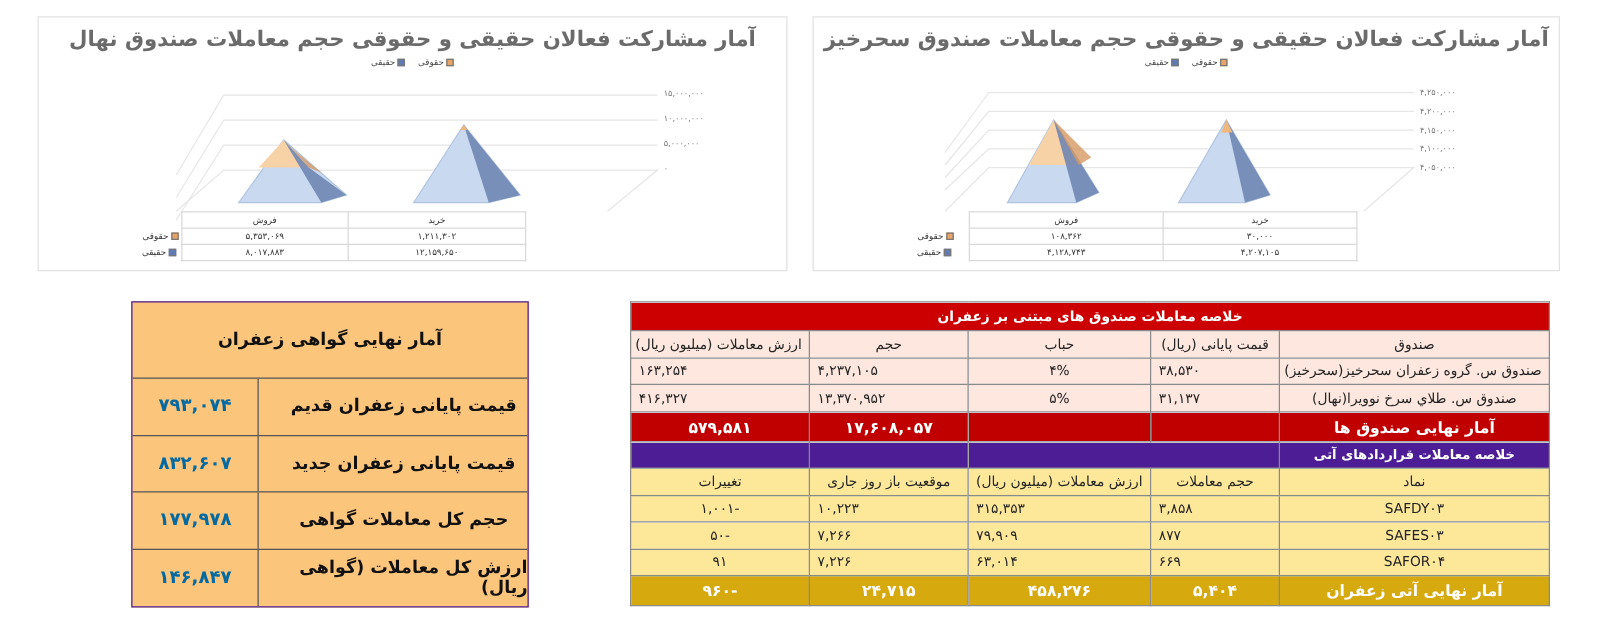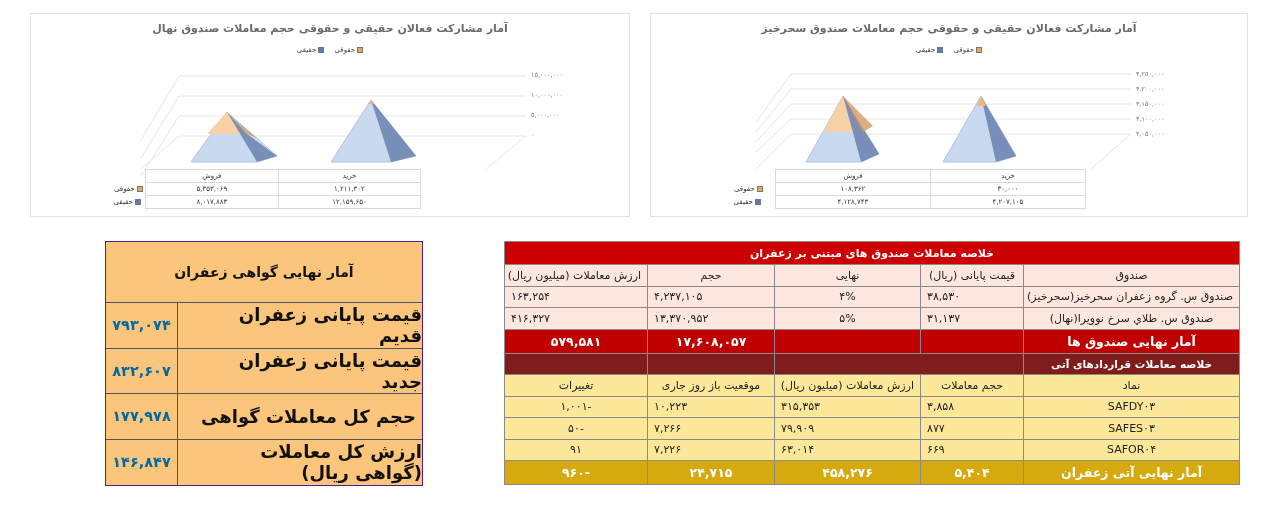--- a/index.html
+++ b/index.html
@@ -2,51 +2,51 @@
 <html><head>
 <meta charset="utf-8">
 <style>
   * { box-sizing: border-box; margin: 0; padding: 0; }
   body { width: 1280px; height: 507px; background: #ffffff; position: relative; overflow: hidden;
          font-family: "DejaVu Sans", sans-serif; }
   .chart { position: absolute; top: 13px; height: 204px; border: 1px solid #e2e2e2; background: #fff; }
   .chart.left { left: 30px; width: 600px; }
   .chart.right { left: 650px; width: 598px; }
   .chart-title { position: absolute; top: 8px; left: 0; right: 0; text-align: center; direction: rtl;
-                 font-size: 11px; font-weight: bold; color: #6b6b6b; }
+                 font-size: 17px; font-weight: bold; color: #6b6b6b; }
   .legend { position: absolute; top: 32px; left: 0; right: 0; text-align: center; direction: rtl; font-size: 7px; color: #444; }
   .legend span.item { margin: 0 4px; }
   .sw { display: inline-block; width: 6px; height: 6px; vertical-align: middle; margin-left: 2px; border: 1px solid #777; }
   .sw.legal { background: #e8a366; }
   .sw.real { background: #5f7bb5; }
   .chart svg.plot { position: absolute; left: 0; top: 0; }
   .axis-label { position: absolute; font-size: 6.5px; color: #777; direction: ltr; }
   .dtable { position: absolute; border-collapse: collapse; font-size: 7px; color: #333; direction: rtl; }
   .dtable td { border: 1px solid #d9d9d9; text-align: center; height: 13px; padding: 0 2px; }
   .dtable td.rowhead { border: none; text-align: left; white-space: nowrap; }
 
   
   .summary { position: absolute; left: 105px; top: 241px; width: 318px; height: 245px; border: 1px solid #4c1d95;
              background: #fbc57c; direction: rtl; }
   .summary .head { height: 61px; border-bottom: 1px solid #555; display: flex; align-items: center; justify-content: center;
                    font-size: 14px; font-weight: bold; color: #111; }
   .summary .row { height: 45.5px; display: flex; border-bottom: 1px solid #555; }
   .summary .row:last-child { border-bottom: none; }
-  .summary .label { width: 245px; border-left: 1px solid #555; display: flex; align-items: center; justify-content: center;
-                    font-size: 18px; font-weight: bold; color: #111; padding-left: 17px; }
+  .summary .label { width: 216px; border-left: 1px solid #555; display: flex; align-items: center; justify-content: center;
+                    font-size: 14px; font-weight: bold; color: #111; padding-left: 17px; }
   .summary .val { flex: 1; display: flex; align-items: center; justify-content: center; font-size: 14.5px; font-weight: bold; color: #0369a1; }
 
   
   .fund { position: absolute; left: 504px; top: 241px; width: 735px; border-collapse: collapse; direction: rtl;
           font-size: 11px; color: #222; border: 1.5px solid #333; table-layout: fixed; }
   .fund td { border: 1px solid #8a8a8a; height: 21.5px; padding: 0 6px; white-space: nowrap; overflow: hidden; }
   .fund .title-red td { background: #cc0000; color: #fff; font-weight: bold; text-align: center; height: 23px; }
   .fund .pink td { background: #fde7df; }
   .fund .red-total td { background: #c00000; color: #fff; font-weight: bold; font-size: 12.5px; height: 24px; }
-  .fund .gold-sub td { background: #7f1d1d; color: #fff; font-weight: bold; font-size: 10.5px; }
+  .fund .gold-sub td { background: #4c1d95; color: #fff; font-weight: bold; font-size: 10.5px; }
   .fund .yellow td { background: #fde89a; }
   .fund .gold-total td { background: #d6a90f; color: #fff; font-weight: bold; font-size: 12.5px; height: 24px; }
   .c { text-align: center; }
   .l { text-align: left; }
   .r { text-align: right; }
 </style>
 </head>
 <body>
 
 <div class="chart left">
@@ -173,21 +173,21 @@
       <col style="width:127px">
       <col style="width:143px">
   </colgroup>
   <tbody>
       <tr class="title-red">
     <td colspan="5">خلاصه معاملات صندوق های مبتنی بر زعفران</td>
   </tr>
   <tr class="pink">
     <td class="c">صندوق</td>
     <td class="c">قیمت پایانی (ریال)</td>
-    <td class="c">نهایی</td>
+    <td class="c">حباب</td>
     <td class="c">حجم</td>
     <td class="c">ارزش معاملات (میلیون ریال)</td>
   </tr>
   <tr class="pink">
     <td class="r">صندوق س. گروه زعفران سحرخیز(سحرخیز)</td>
     <td class="l">۳۸,۵۳۰</td>
     <td class="c">۴%</td>
     <td class="l">۴,۲۳۷,۱۰۵</td>
     <td class="l">۱۶۳,۲۵۴</td>
   </tr>

